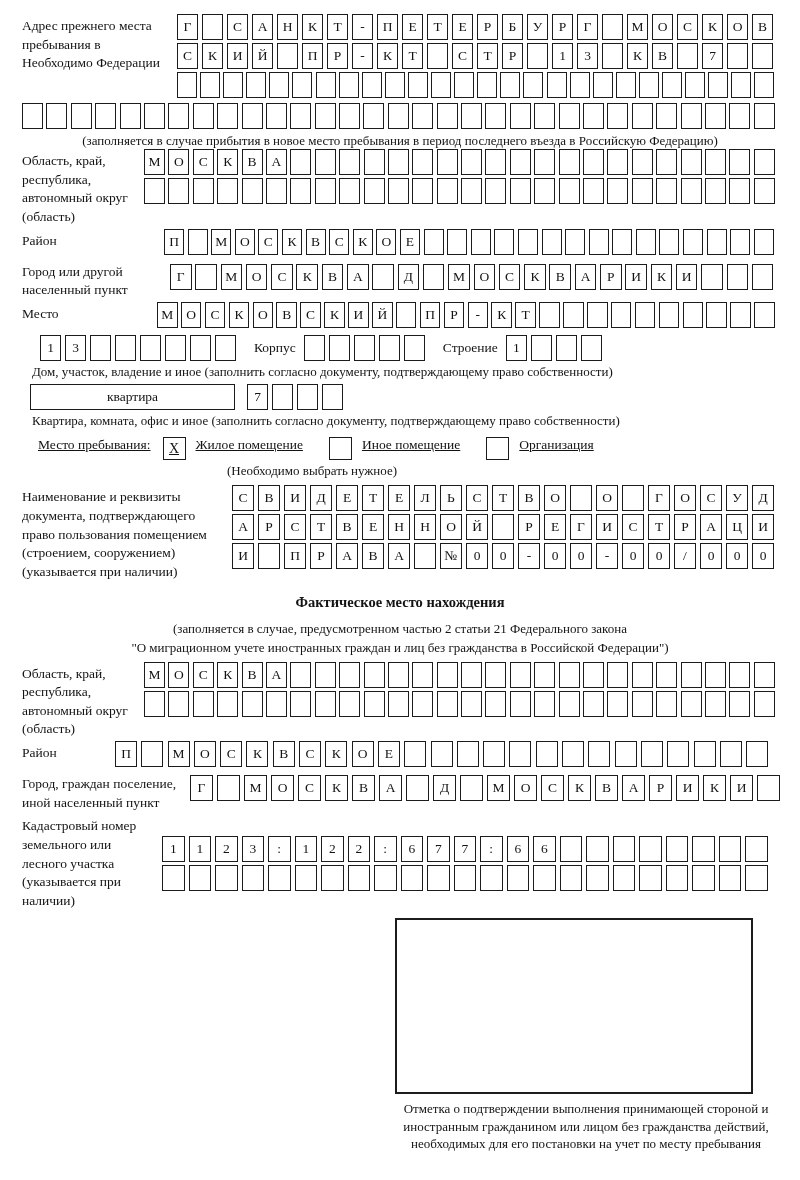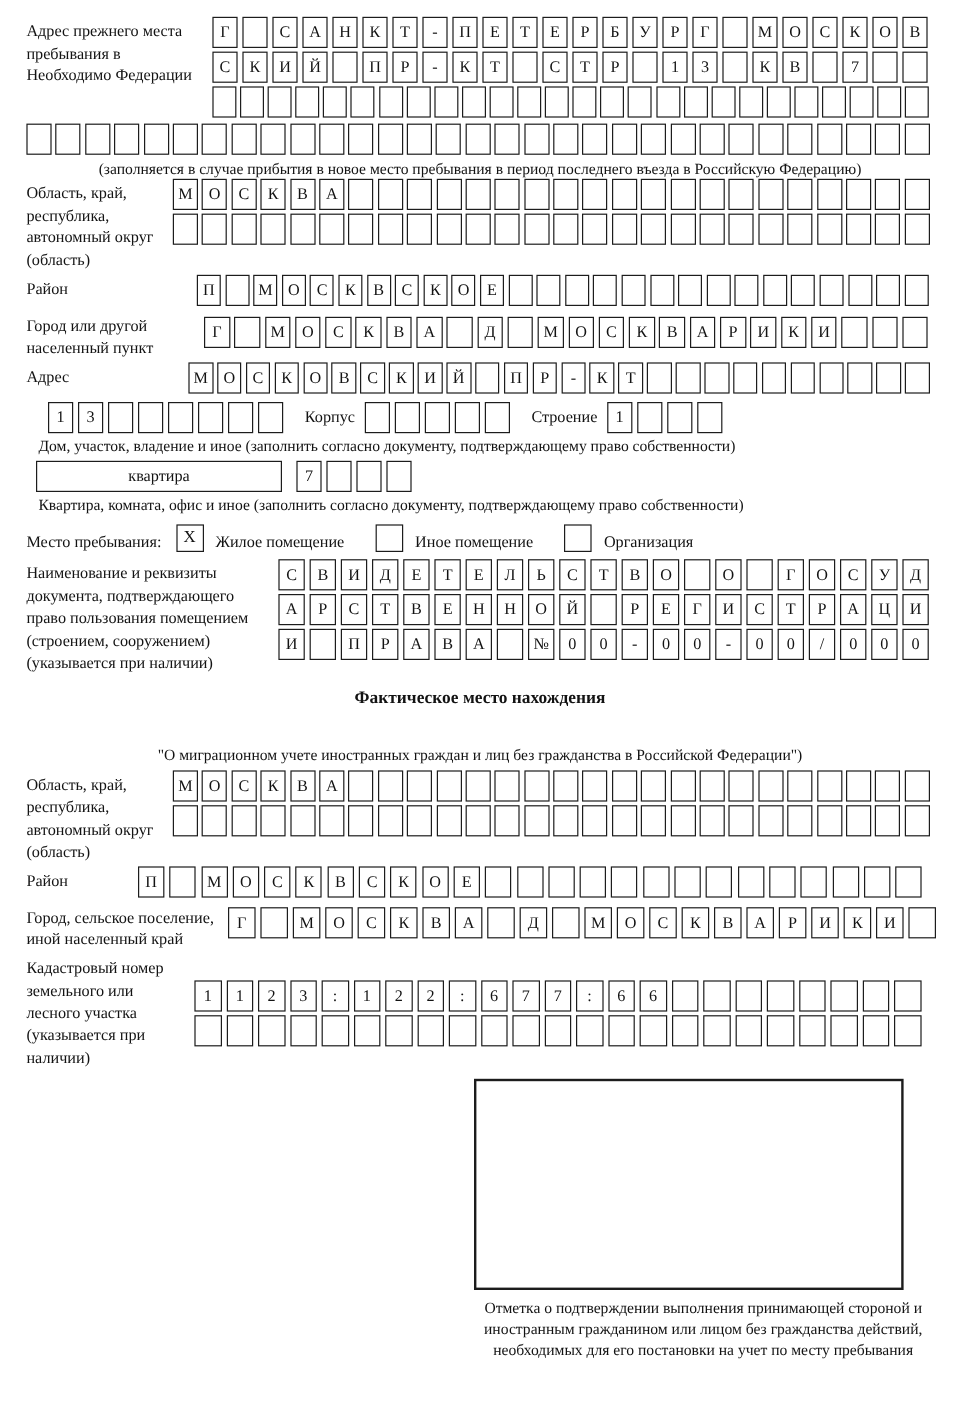--- a/index.html
+++ b/index.html
@@ -27,21 +27,21 @@
   .section-title { text-align: center; font-weight: bold; font-size: 14.5px; margin: 8px 0 8px 0; }
 
   .house-row { display: flex; align-items: center; margin: 4px 0 2px 8px; }
   .label-box {
     border: 1.6px solid #1c1c1c; height: 26px;
     display: inline-flex; align-items: center; justify-content: center;
     font-size: 13.5px; flex-shrink: 0;
   }
   .inline-lbl { font-size: 13.5px; margin: 0 8px 0 14px; white-space: nowrap; }
 
-  .chk-row { display: flex; align-items: flex-end; margin: 8px 0 2px 0; font-size: 13.5px; }
+  .chk-row { display: flex; align-items: flex-start; margin: 8px 0 2px 16px; font-size: 13.5px; text-decoration: underline; }
   .chk {
     width: 23px; height: 23px; border: 1.6px solid #1c1c1c; flex-shrink: 0;
     display: inline-flex; align-items: center; justify-content: center; font-size: 14px;
   }
   .chk-lbl { margin: 0 26px 0 10px; white-space: nowrap; }
 
   .stamp-box { width: 358px; height: 176px; border: 2px solid #1c1c1c; margin: 8px 0 6px 373px; }
   .confirm-note { width: 424px; margin-left: 352px; text-align: center; font-size: 13px; line-height: 1.35; }
   .legal-note { text-align: center; font-size: 13px; line-height: 1.5; margin-bottom: 4px; }
   .mt2 { margin-top: 2px; } .mt6 { margin-top: 6px; }
@@ -295,21 +295,21 @@
           <span class="cell" style="width: 21.5px; margin-right: 3.8px;">К</span>
           <span class="cell" style="width: 21.5px; margin-right: 3.8px;">И</span>
           <span class="cell" style="width: 21.5px; margin-right: 3.8px;"></span>
           <span class="cell" style="width: 21.5px; margin-right: 3.8px;"></span>
           <span class="cell" style="width: 21.5px; margin-right: 3.8px;"></span>
         </div>
     </div>
   </div>
 
   <div class="field mt2">
-    <div class="field-label" style="width:135px">Адрес</div>
+    <div class="field-label" style="width:135px">Место</div>
     <div class="cells-col">
       <div class="cellrow">
           <span class="cell" style="width: 20.5px; margin-right: 3.4px;">М</span>
           <span class="cell" style="width: 20.5px; margin-right: 3.4px;">О</span>
           <span class="cell" style="width: 20.5px; margin-right: 3.4px;">С</span>
           <span class="cell" style="width: 20.5px; margin-right: 3.4px;">К</span>
           <span class="cell" style="width: 20.5px; margin-right: 3.4px;">О</span>
           <span class="cell" style="width: 20.5px; margin-right: 3.4px;">В</span>
           <span class="cell" style="width: 20.5px; margin-right: 3.4px;">С</span>
           <span class="cell" style="width: 20.5px; margin-right: 3.4px;">К</span>
@@ -377,20 +377,21 @@
 
   <div class="chk-row">
     <span>Место пребывания:</span>
     <span class="chk" style="margin-left:12px">X</span>
     <span class="chk-lbl">Жилое помещение</span>
     <span class="chk"></span>
     <span class="chk-lbl">Иное помещение</span>
     <span class="chk"></span>
     <span class="chk-lbl">Организация</span>
   </div>
+  <div class="note" style="margin-left:205px">(Необходимо выбрать нужное)</div>
 
   <div class="field mt6">
     <div class="field-label" style="width:210px">Наименование и реквизиты документа, подтверждающего право пользования помещением (строением, сооружением) (указывается при наличии)</div>
     <div class="cells-col">
       <div class="cellrow">
           <span class="cell" style="width: 22px; margin-right: 4px;">С</span>
           <span class="cell" style="width: 22px; margin-right: 4px;">В</span>
           <span class="cell" style="width: 22px; margin-right: 4px;">И</span>
           <span class="cell" style="width: 22px; margin-right: 4px;">Д</span>
           <span class="cell" style="width: 22px; margin-right: 4px;">Е</span>
@@ -455,21 +456,21 @@
           <span class="cell" style="width: 22px; margin-right: 4px;">/</span>
           <span class="cell" style="width: 22px; margin-right: 4px;">0</span>
           <span class="cell" style="width: 22px; margin-right: 4px;">0</span>
           <span class="cell" style="width: 22px; margin-right: 4px;">0</span>
         </div>
     </div>
   </div>
 
   <div class="section-title" style="margin-top:12px">Фактическое место нахождения</div>
   <div class="legal-note">
-    <br>
+    <span>(заполняется в случае, предусмотренном частью 2 статьи 21 Федерального закона</span><br>
     <span>"О миграционном учете иностранных граждан и лиц без гражданства в Российской Федерации")</span>
   </div>
 
   <div class="field">
     <div class="field-label" style="width:122px">Область, край, республика, автономный округ (область)</div>
     <div class="cells-col">
       <div class="cellrow">
           <span class="cell" style="width: 21px; margin-right: 3.4px;">М</span>
           <span class="cell" style="width: 21px; margin-right: 3.4px;">О</span>
           <span class="cell" style="width: 21px; margin-right: 3.4px;">С</span>
@@ -555,21 +556,21 @@
           <span class="cell" style="width: 22px; margin-right: 4.3px;"></span>
           <span class="cell" style="width: 22px; margin-right: 4.3px;"></span>
           <span class="cell" style="width: 22px; margin-right: 4.3px;"></span>
           <span class="cell" style="width: 22px; margin-right: 4.3px;"></span>
           <span class="cell" style="width: 22px; margin-right: 4.3px;"></span>
         </div>
     </div>
   </div>
 
   <div class="field">
-    <div class="field-label" style="width:168px">Город, сельское поселение, иной населенный край</div>
+    <div class="field-label" style="width:168px">Город, граждан поселение, иной населенный пункт</div>
     <div class="cells-col">
       <div class="cellrow" style="margin-top:3px">
           <span class="cell" style="width: 23px; margin-right: 4px;">Г</span>
           <span class="cell" style="width: 23px; margin-right: 4px;"></span>
           <span class="cell" style="width: 23px; margin-right: 4px;">М</span>
           <span class="cell" style="width: 23px; margin-right: 4px;">О</span>
           <span class="cell" style="width: 23px; margin-right: 4px;">С</span>
           <span class="cell" style="width: 23px; margin-right: 4px;">К</span>
           <span class="cell" style="width: 23px; margin-right: 4px;">В</span>
           <span class="cell" style="width: 23px; margin-right: 4px;">А</span>

